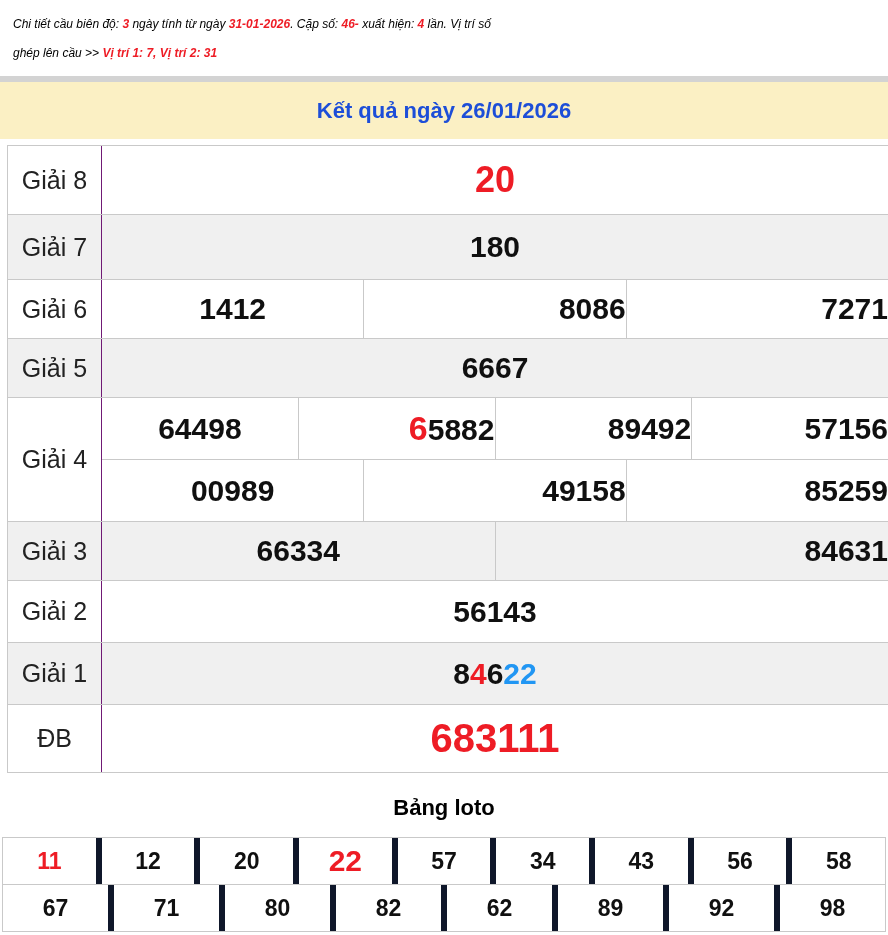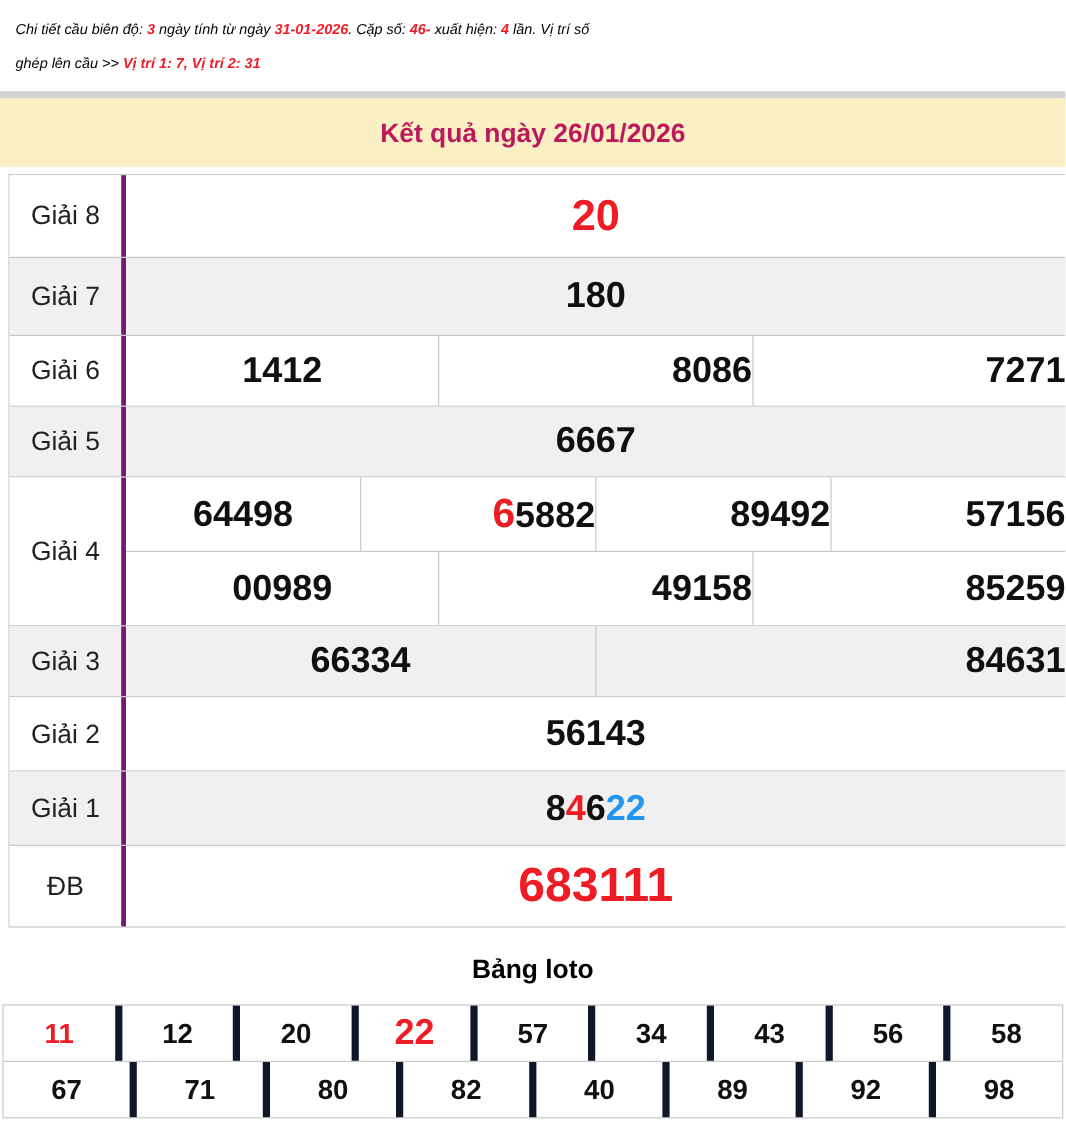--- a/index.html
+++ b/index.html
@@ -4,26 +4,26 @@
 <style>
   html,body{margin:0;padding:0;}
   body{
     width:888px;height:935px;overflow:hidden;background:#fff;color:#000;
     font-family:"Liberation Sans",sans-serif;
   }
   .cau-text{margin:0;padding:10px 13px 0 13px;font-size:12px;line-height:29px;color:#000;font-style:italic;}
   .cau-text .c-red{font-weight:700;}
   .divider{height:6px;background:#d3d3d3;margin-top:8px;}
   .banner{height:57px;background:#fbf0c4;display:flex;align-items:center;justify-content:center;
-    font-size:22px;font-weight:700;color:#be185d;}
+    font-size:22px;font-weight:700;color:#1d4ed8;}
   .results{margin:6px 0 0 7px;border:1px solid #c9c9c9;border-right:0;border-bottom:0;}
   .row{display:flex;border-bottom:1px solid #c9c9c9;background:#fff;}
   .row.gray{background:#f0f0f0;}
-  .row-label{flex:0 0 93px;width:93px;border-right:4px solid #701a75;display:flex;
-    align-items:center;justify-content:center;font-size:22px;color:#222;}
+  .row-label{flex:0 0 93px;width:93px;border-right:1px solid #701a75;display:flex;
+    align-items:center;justify-content:center;font-size:25px;color:#222;}
   .row-content{flex:1;display:flex;flex-direction:column;min-width:0;}
   .subrow{flex:1;display:flex;}
   .subrow + .subrow{border-top:1px solid #c9c9c9;}
   .cell{flex:1;display:flex;align-items:center;justify-content:center;
     font-weight:700;font-size:30px;color:#101010;min-width:0;}
   .cell + .cell{border-left:1px solid #c9c9c9;justify-content:flex-end;}
   .val{display:inline-block;white-space:nowrap;}
   .r0{min-height:68px;}
   .r1{min-height:64px;}
   .r2,.r3,.r5{min-height:58px;}
@@ -213,21 +213,21 @@
         <div class="lcell">
           <span>71</span>
         </div>
         <div class="lcell">
           <span>80</span>
         </div>
         <div class="lcell">
           <span>82</span>
         </div>
         <div class="lcell">
-          <span>40</span>
+          <span>62</span>
         </div>
         <div class="lcell">
           <span>89</span>
         </div>
         <div class="lcell">
           <span>92</span>
         </div>
         <div class="lcell">
           <span>98</span>
         </div>

